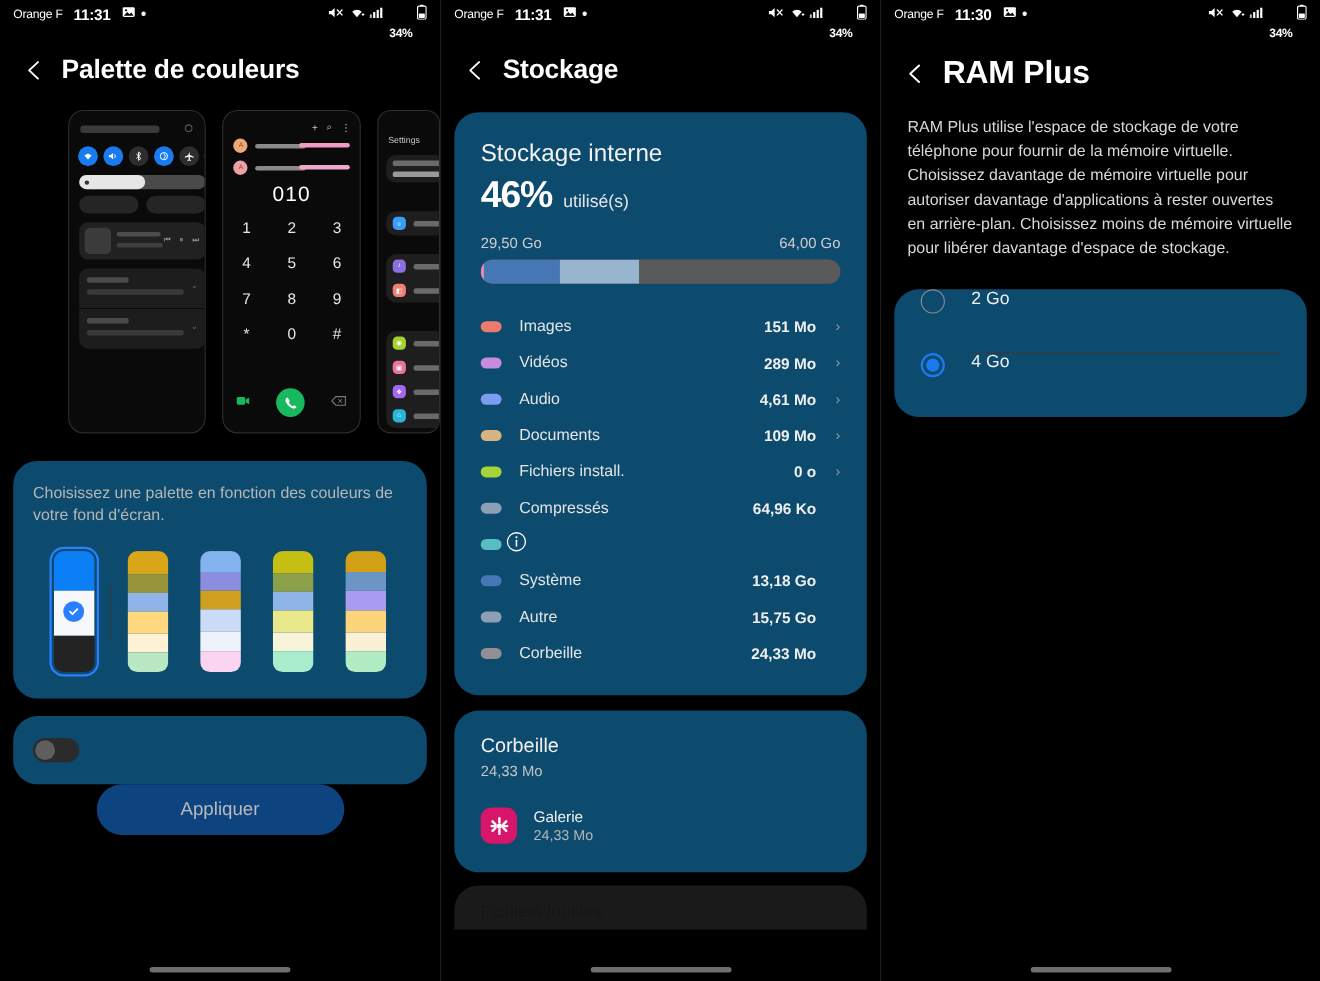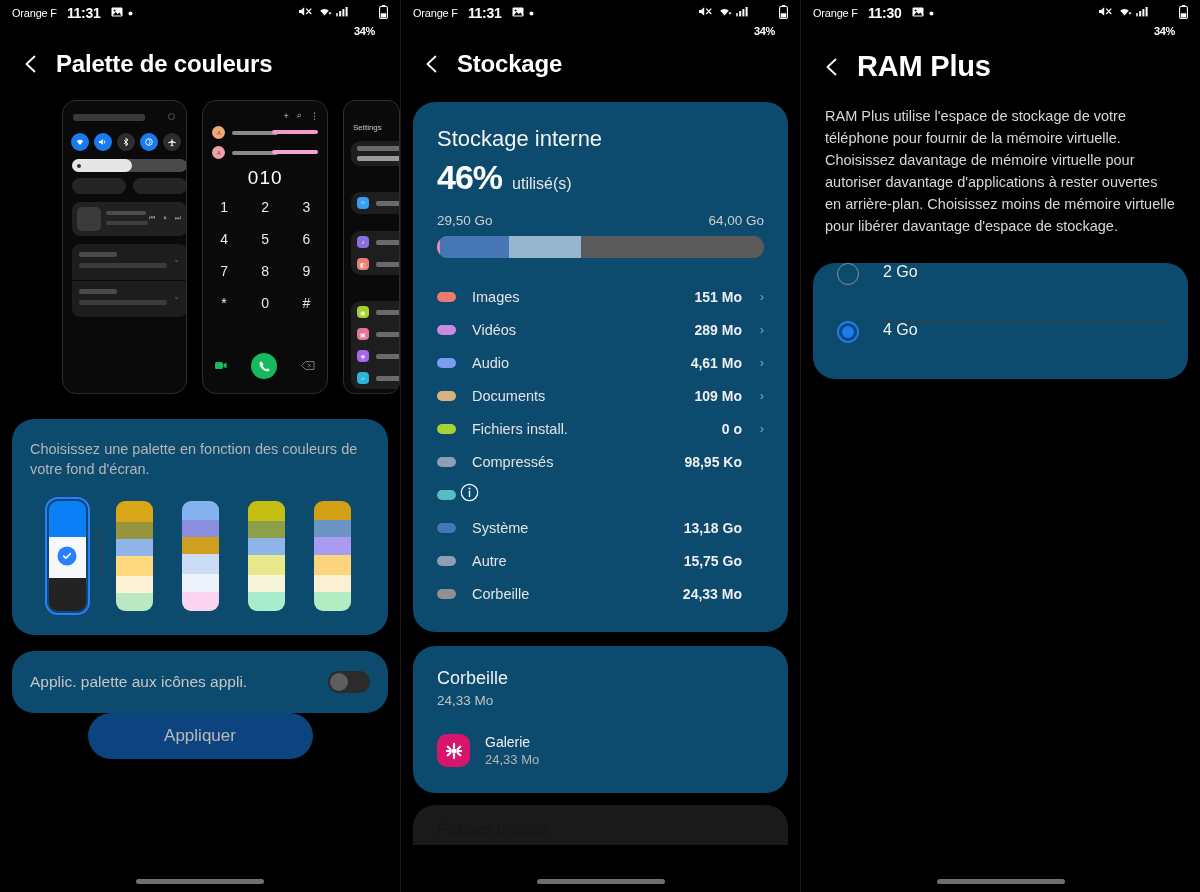--- a/index.html
+++ b/index.html
@@ -430,21 +430,20 @@
           <div class="sw-band" style="height:16%; background:#a89bf0;"></div>
           <div class="sw-band" style="height:18%; background:#fcd47c;"></div>
           <div class="sw-band" style="height:16%; background:#fbf0d4;"></div>
           <div class="sw-band" style="height:17%; background:#b2ecc2;"></div>
         </div>
       </div>
     </div>
   </div>
 
   <div class="card toggle-card">
-    <span class="toggle-label">Applic. palette aux icônes appli.</span>
     <span class="toggle">
       <span class="toggle-knob"></span>
     </span>
   </div>
 
   <div class="apply-wrap">
     <div class="apply-btn">Appliquer</div>
   </div>
 
   <div class="navbar">
@@ -556,21 +555,21 @@
       </div>
       <div class="cat-row">
         <span class="cat-dot" style="background:#a6d336;"></span>
         <span class="cat-name">Fichiers install.</span>
         <span class="cat-val">0 o</span>
         <span class="cat-chev">›</span>
       </div>
       <div class="cat-row">
         <span class="cat-dot" style="background:#8c9fb5;"></span>
         <span class="cat-name">Compressés</span>
-        <span class="cat-val">98,95 Ko</span>
+        <span class="cat-val">64,96 Ko</span>
         <span class="cat-chev"></span>
       </div>
       <div class="cat-row">
         <span class="cat-dot" style="background:#58bcc2;"></span>
         <span class="cat-info">
           <svg width="19" height="19" viewBox="0 0 19 19">
               <circle cx="9.5" cy="9.5" r="8.2" fill="none" stroke="#fff" stroke-width="1.2"></circle>
               <circle cx="9.5" cy="5.4" r="1" fill="#fff"></circle>
               <rect x="8.8" y="7.6" width="1.4" height="6.4" rx=".6" fill="#fff"></rect>
             </svg>

